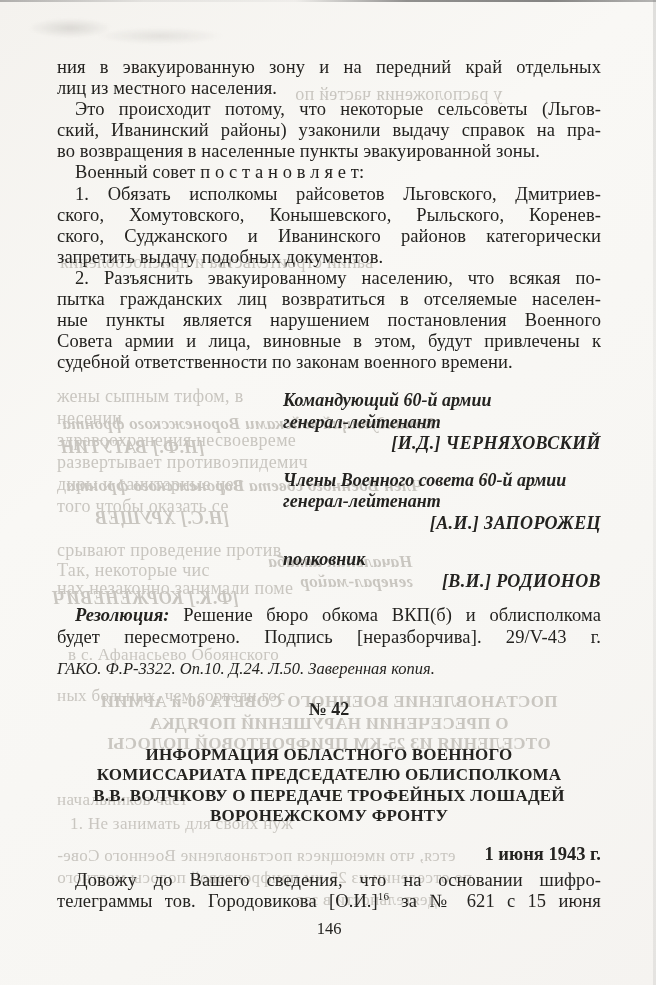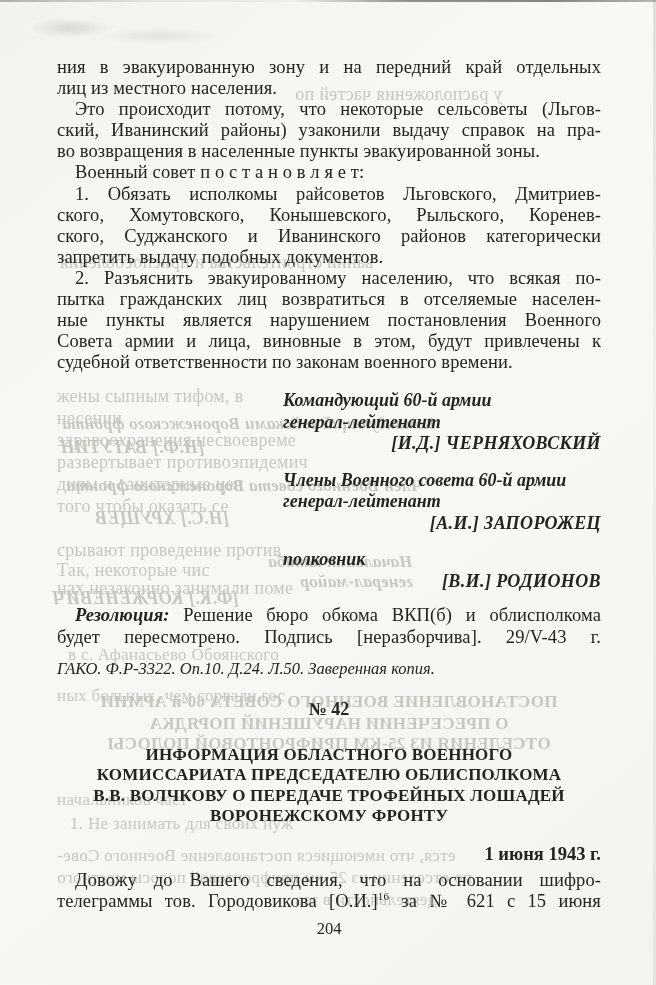--- a/index.html
+++ b/index.html
@@ -165,16 +165,16 @@
         <div class="title-line">ВОРОНЕЖСКОМУ ФРОНТУ</div>
       </div>
 
     <div class="doc-date">1 июня 1943 г.</div>
 
     <div class="doc-par">
       <div class="line indent just">Довожу до Вашего сведения, что на основании шифро-</div>
       <div class="line just"><span>телеграммы тов. Городовикова [О.И.]</span><sup class="fn">16</sup><span> за № 621 с 15 июня</span></div>
     </div>
 
-    <div class="pageno">204</div>
+    <div class="pageno">146</div>
 
   </div>
 </div>
 
 </body></html>

